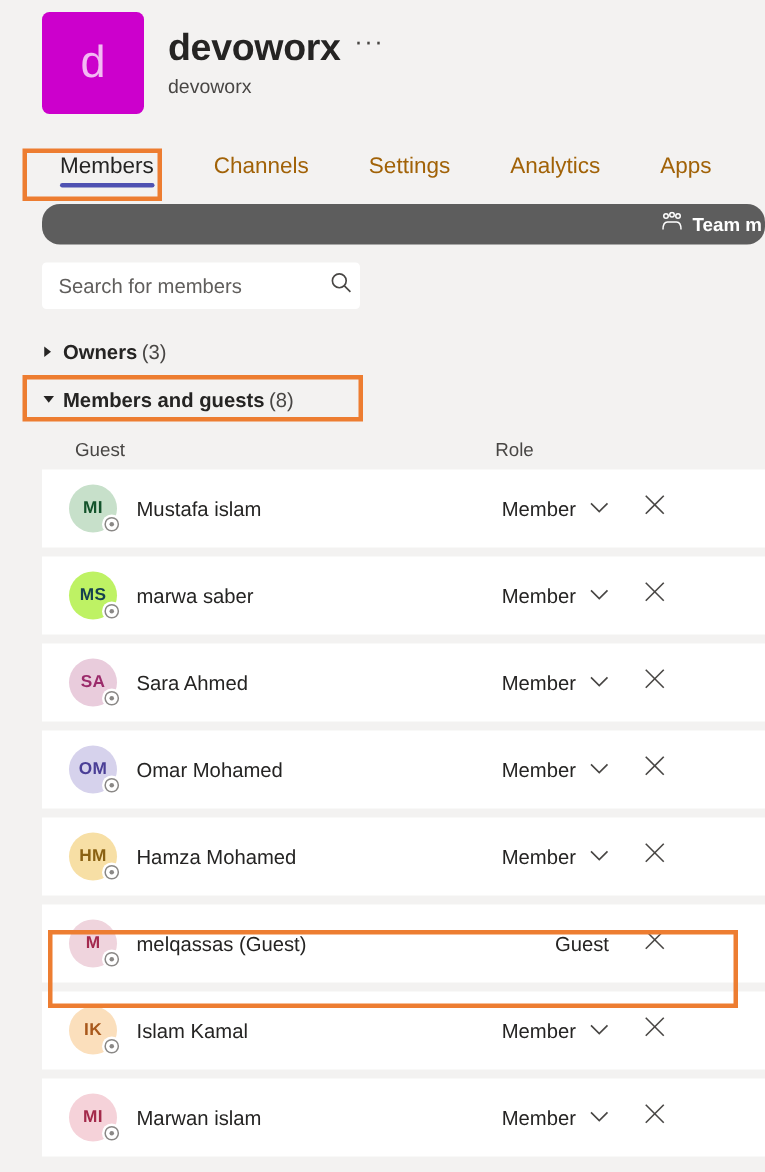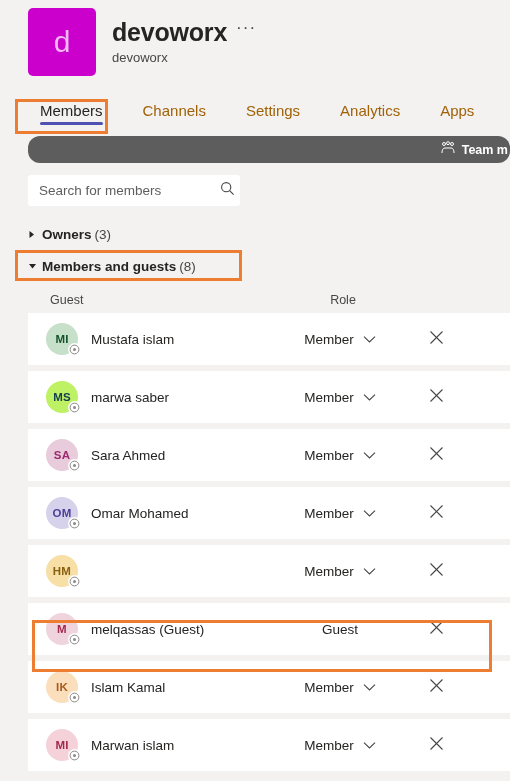--- a/index.html
+++ b/index.html
@@ -97,21 +97,21 @@
   }
   .th { font-size: 12.5px; color: #484644; }
   .th-name { flex: none; width: 224px; }
   .th-role { flex: none; width: 138px; text-align: center; }
 
   .row {
     display: flex; align-items: center; height: 52px;
     background: #FFFFFF; margin-bottom: 6px; padding-left: 18px;
   }
   .cell-name { flex: none; width: 228px; display: flex; align-items: center; }
-  .cell-role { flex: none; width: 132px; display: flex; align-items: center; justify-content: center; }
+  .cell-role { flex: none; width: 132px; display: flex; align-items: center; justify-content: flex-end; }
   .cell-remove { flex: none; width: 60px; display: flex; align-items: center; justify-content: center; }
 
   .avatar-wrap { position: relative; width: 32px; height: 32px; flex: none; }
   .avatar {
     width: 32px; height: 32px; border-radius: 50%;
     display: flex; align-items: center; justify-content: center;
     font-size: 11.5px; font-weight: bold; letter-spacing: 0.2px;
   }
   .presence {
     position: absolute; right: -3px; bottom: -1px;
@@ -331,20 +331,21 @@
           <div class="cell-name">
             <div class="avatar-wrap">
               <div class="avatar" style="background: rgb(247, 223, 165); color: rgb(138, 97, 18);">HM</div>
               <div class="presence">
                 <svg width="11" height="11" viewBox="0 0 11 11">
                   <circle cx="5.5" cy="5.5" r="4.4" fill="none" stroke="#8A8886" stroke-width="1"></circle>
                   <circle cx="5.5" cy="5.5" r="1.5" fill="#8A8886"></circle>
                 </svg>
               </div>
             </div>
+            <span class="member-name">Hamza Mohamed</span>
           </div>
           <div class="cell-role">
             <div class="role-picker">
               <span class="role-label">Member</span>
               <span class="chev"><svg width="13" height="9" viewBox="0 0 13 9">
                   <path d="M1 1.6 L6.5 7 L12 1.6" fill="none" stroke="#484644" stroke-width="1.1"></path>
                 </svg></span>
             </div>
           </div>
           <div class="cell-remove">

